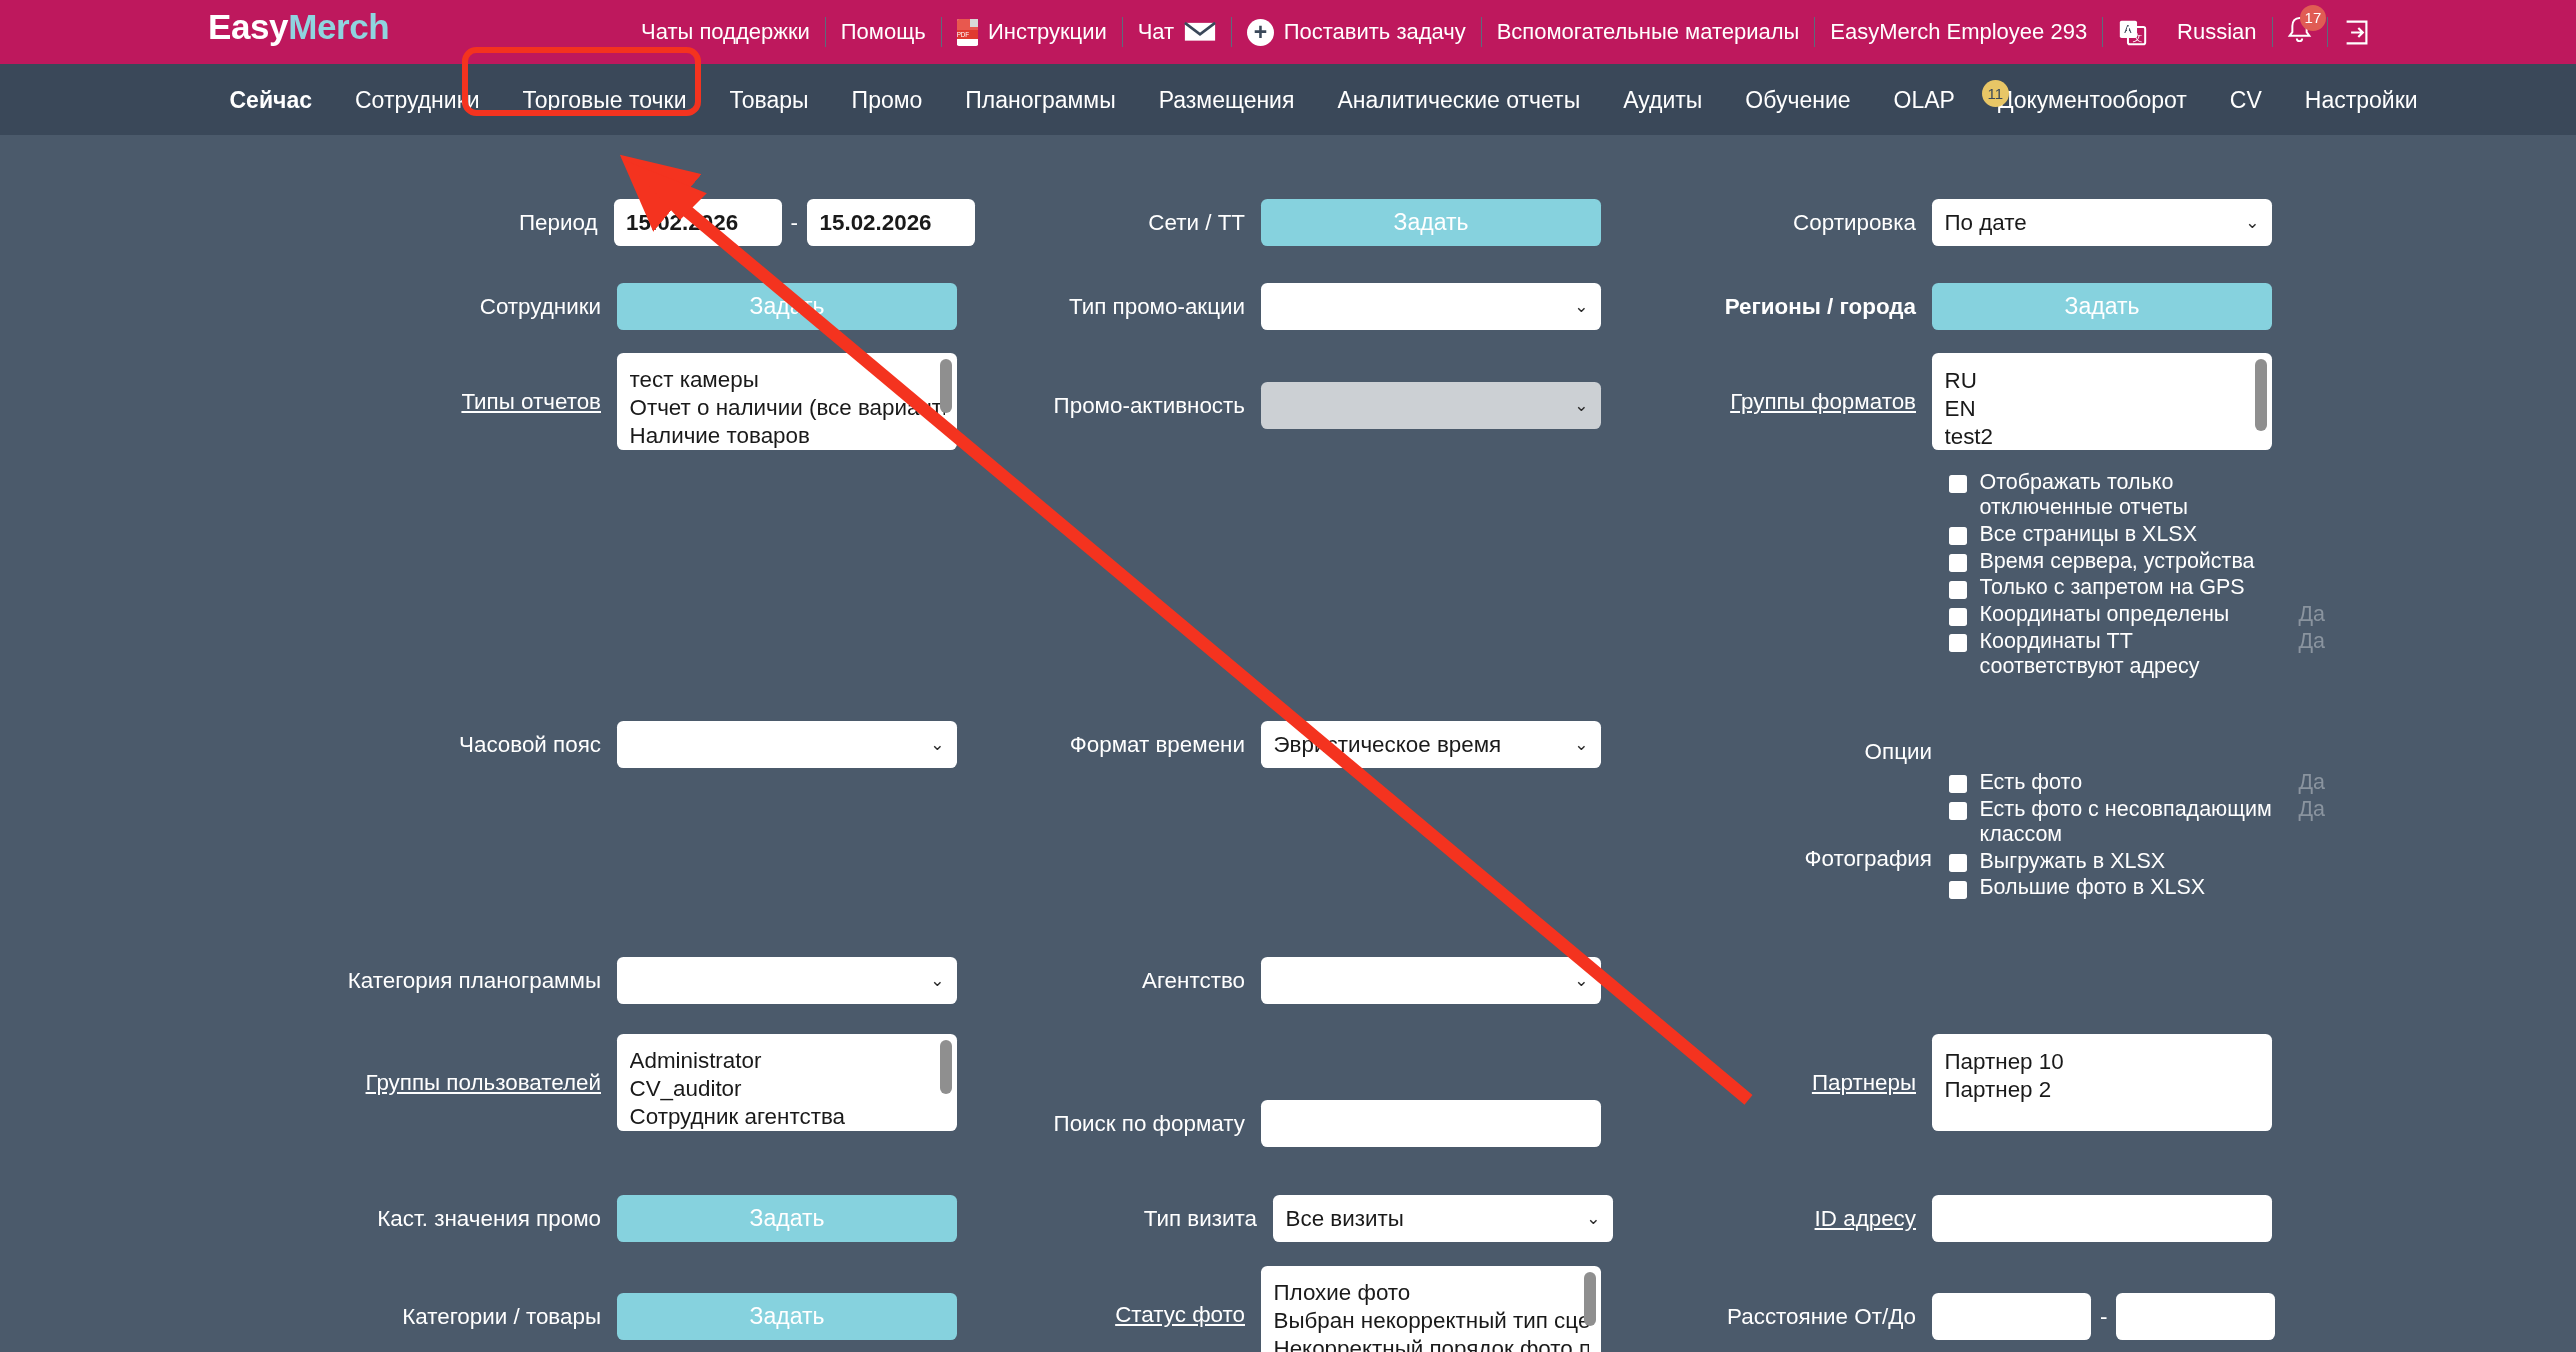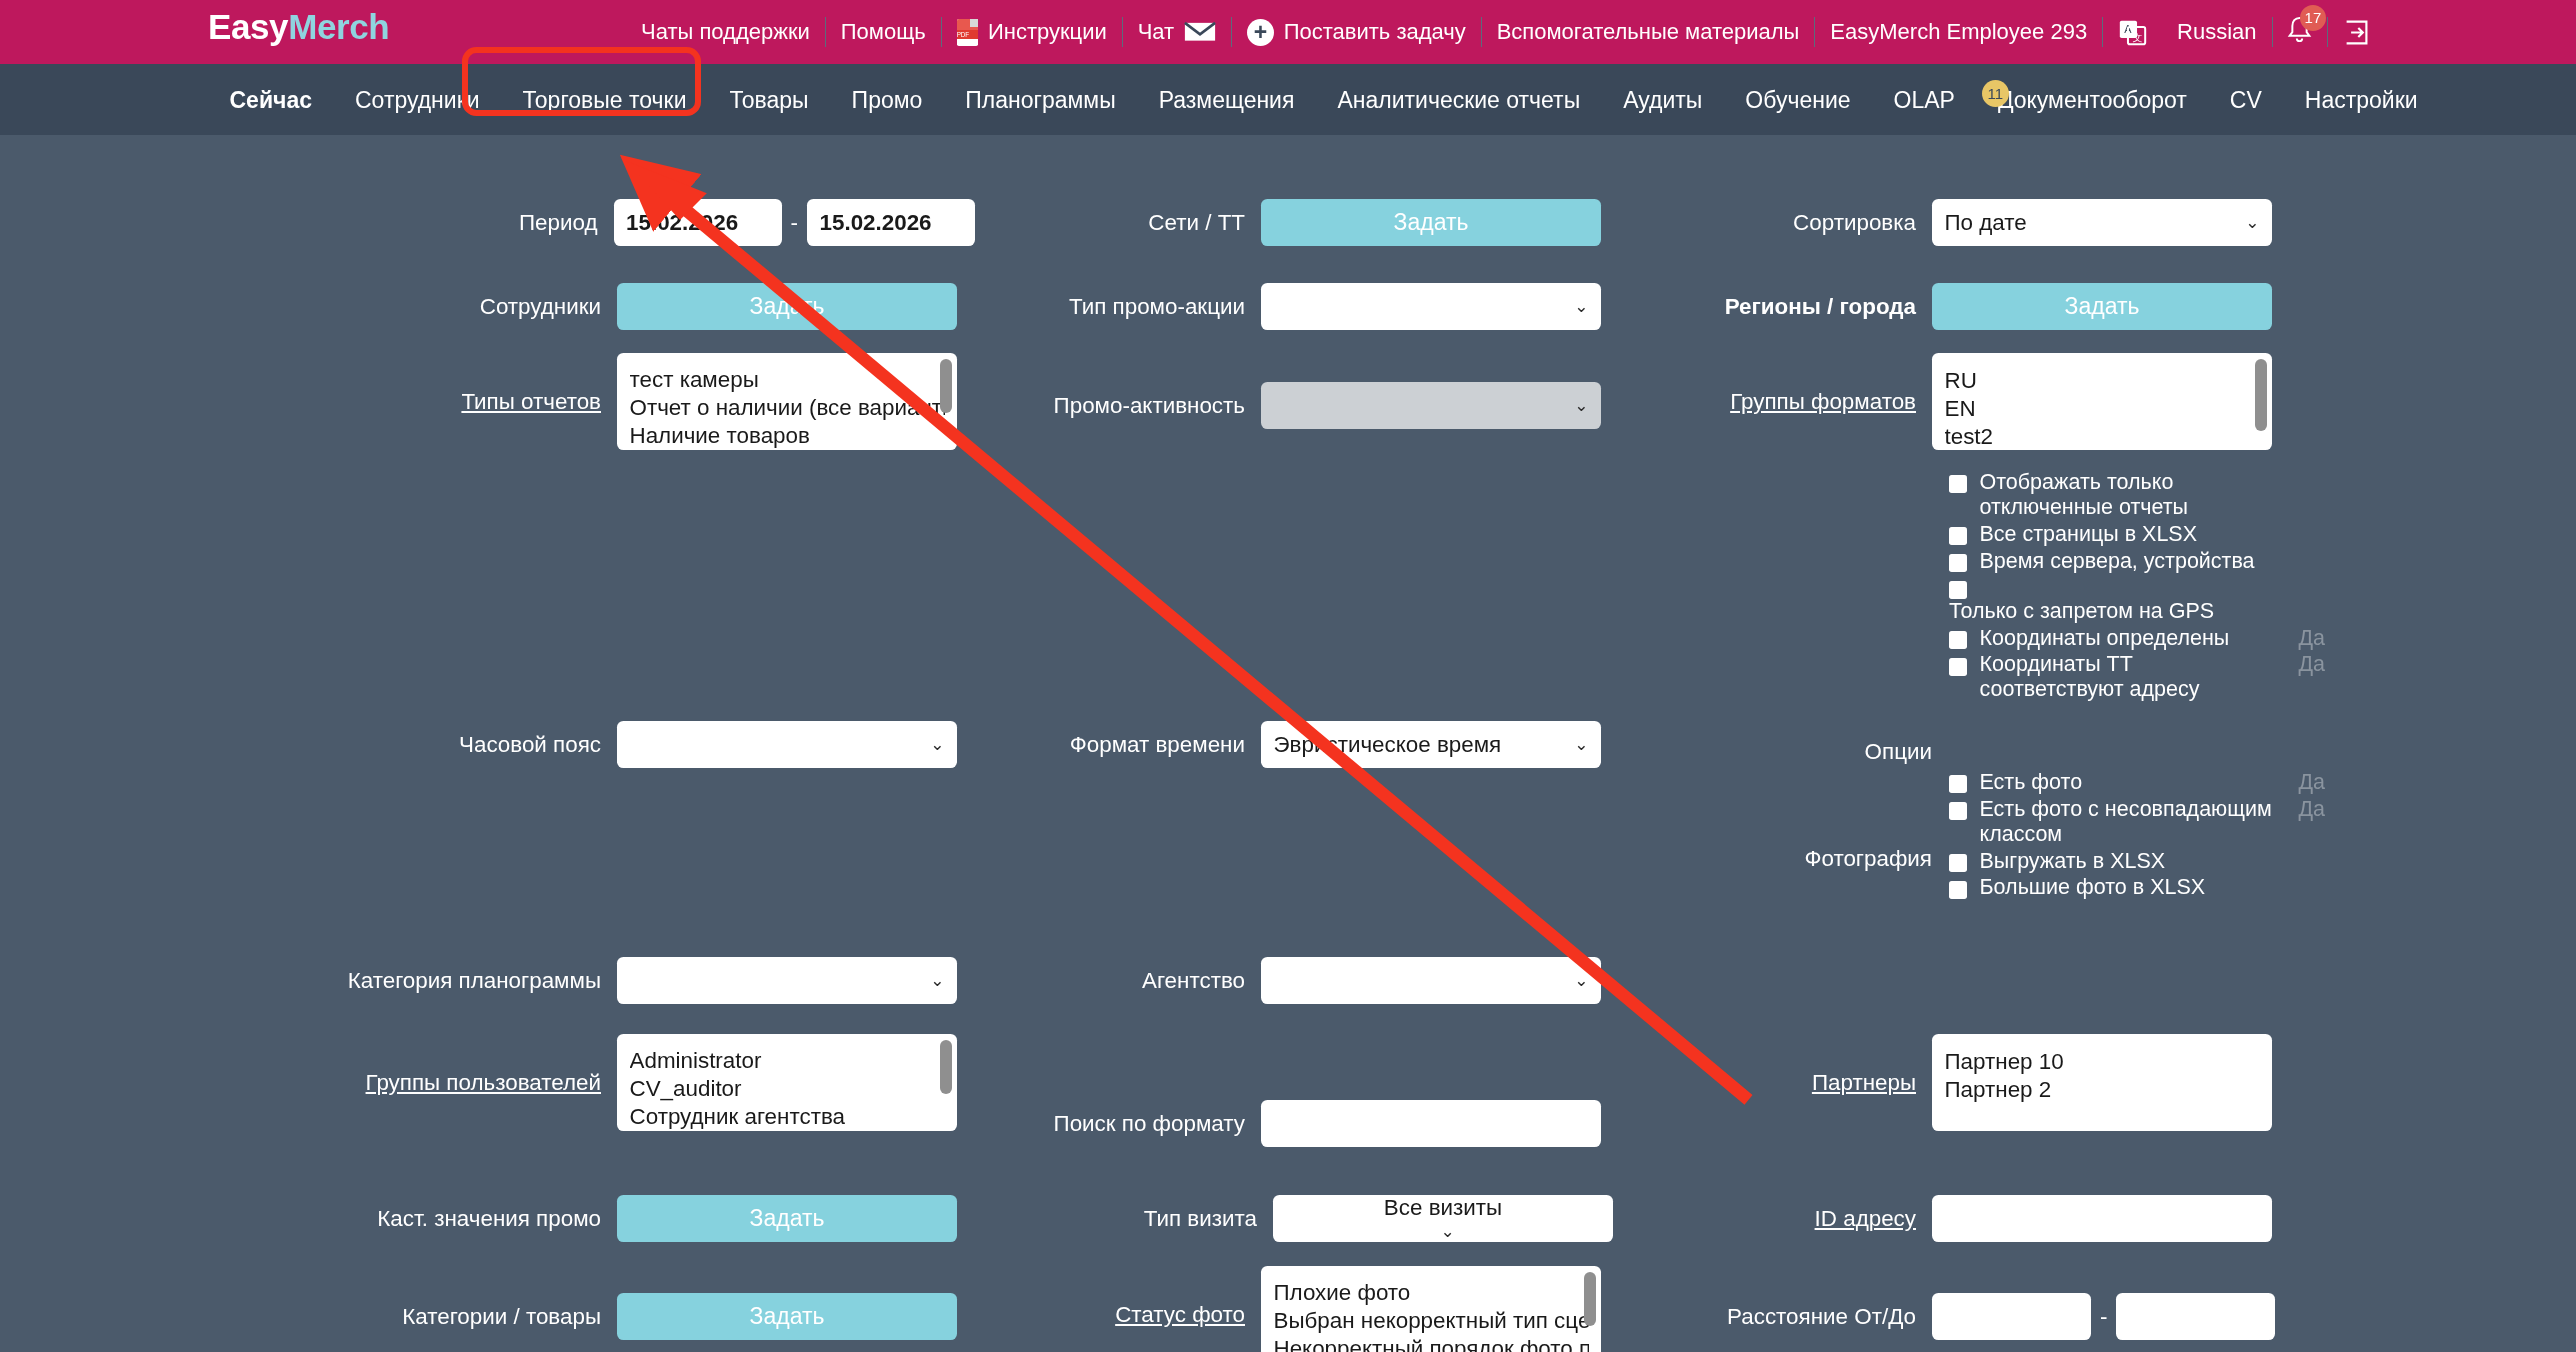--- a/index.html
+++ b/index.html
@@ -482,21 +482,21 @@
       </div>
     </div>
 
     <div class="row" style="left:0; top:965px; width:707px;">
       <div class="lbl" style="width:286px;">Поиск по формату</div>
       <div class="txtin" style="width:340px; line-height:47px;"></div>
     </div>
 
     <div class="row" style="left:12px; top:1060px; width:707px;">
       <div class="lbl" style="width:286px;">Тип визита</div>
-      <div class="selin" style="width:340px;flex-direction:column;">
+      <div class="selin" style="width:340px;">
         <span>Все визиты</span>
         <span class="chev">⌄</span>
       </div>
     </div>
 
     <div class="row" style="left:0; top:1131px; width:707px;">
       <div class="lbl link" style="width:286px;">Статус фото</div>
       <div class="listbox" style="width:340px; height:97px;">
         <div class="items">
           <div>Плохие фото</div>
@@ -550,21 +550,21 @@
         <span class="cb-lbl">Все страницы в XLSX</span>
         <span class="cb-yes"></span>
       </div>
 
       <div class="cb-row" style="position:relative;">
         <span class="cb"></span>
         <span class="cb-lbl">Время сервера, устройства</span>
         <span class="cb-yes"></span>
       </div>
 
-      <div class="cb-row" style="position:relative;flex-direction:column;">
+      <div class="cb-row" style="position:relative;">
         <span class="cb"></span>
         <span class="cb-lbl">Только с запретом на GPS</span>
         <span class="cb-yes"></span>
       </div>
 
       <div class="cb-row" style="position:relative;">
         <span class="cb"></span>
         <span class="cb-lbl">Координаты определены</span>
         <span class="cb-yes">Да</span>
       </div>

